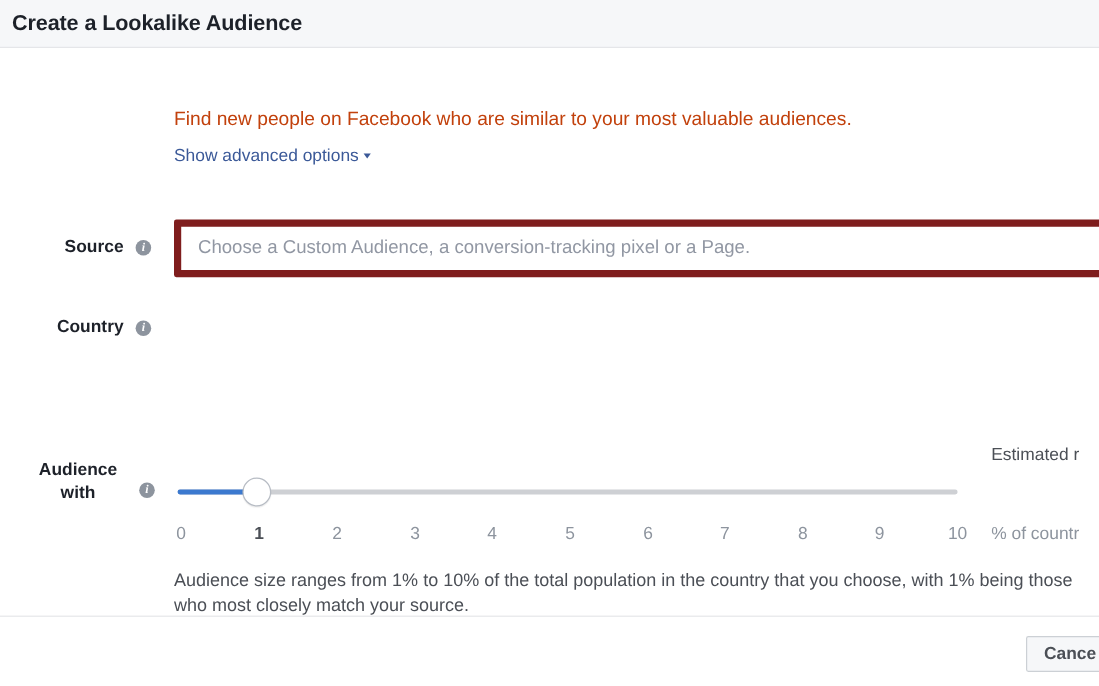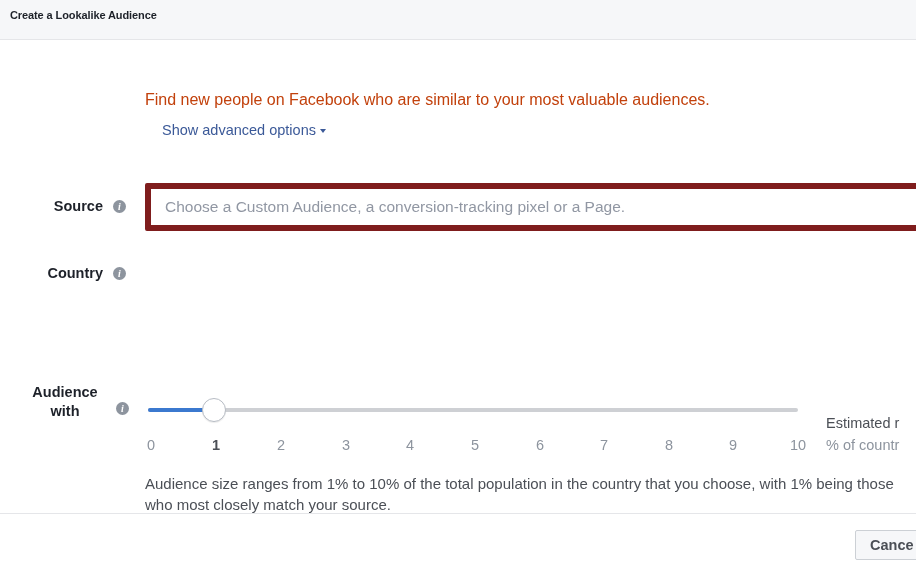--- a/index.html
+++ b/index.html
@@ -26,21 +26,21 @@
     width: 916px;
     height: 40px;
     background: #f6f7f9;
     border-bottom: 1px solid #e5e6e9;
     box-sizing: border-box;
   }
   .dialog-title {
     position: absolute;
     left: 10px;
     top: 9px;
-    font-size: 11px;
+    font-size: 18px;
     font-weight: bold;
     color: #1d2129;
     letter-spacing: -0.1px;
     white-space: nowrap;
   }
 
   
   .dialog-body {
     position: absolute;
     left: 0;
@@ -60,21 +60,20 @@
   }
   .advanced-link {
     position: absolute;
     left: 145px;
     top: 81px;
     font-size: 14.5px;
     color: #3b5998;
     text-decoration: none;
     cursor: pointer;
     white-space: nowrap;
-    margin-left: 17px;
   }
   .caret-down {
     display: inline-block;
     width: 0; height: 0;
     margin-left: 4px;
     vertical-align: 2px;
     border-left: 3.5px solid transparent;
     border-right: 3.5px solid transparent;
     border-top: 4px solid #3b5998;
   }
@@ -136,21 +135,20 @@
     color: #1d2129;
     line-height: 19px;
   }
   .est-reach {
     position: absolute;
     left: 826px;
     top: 330px;
     font-size: 14.5px;
     color: #4b4f56;
     white-space: nowrap;
-    margin-top: 44px;
   }
   .slider-track {
     position: absolute;
     left: 148px;
     top: 367px;
     width: 650px;
     height: 4px;
     background: #ced0d4;
     border-radius: 2px;
   }

